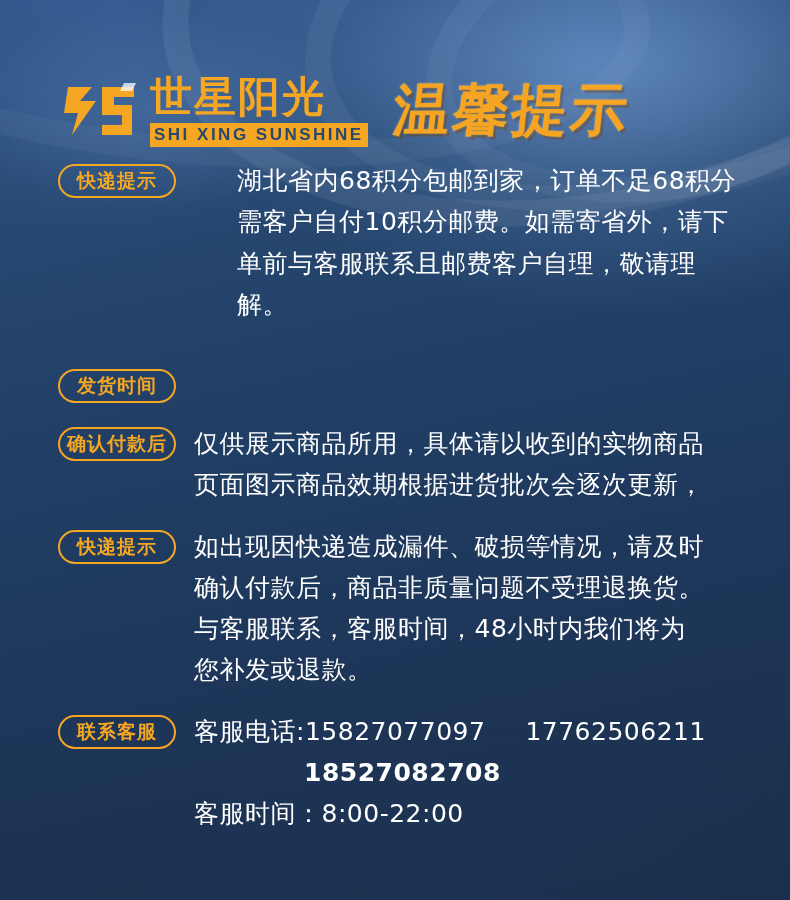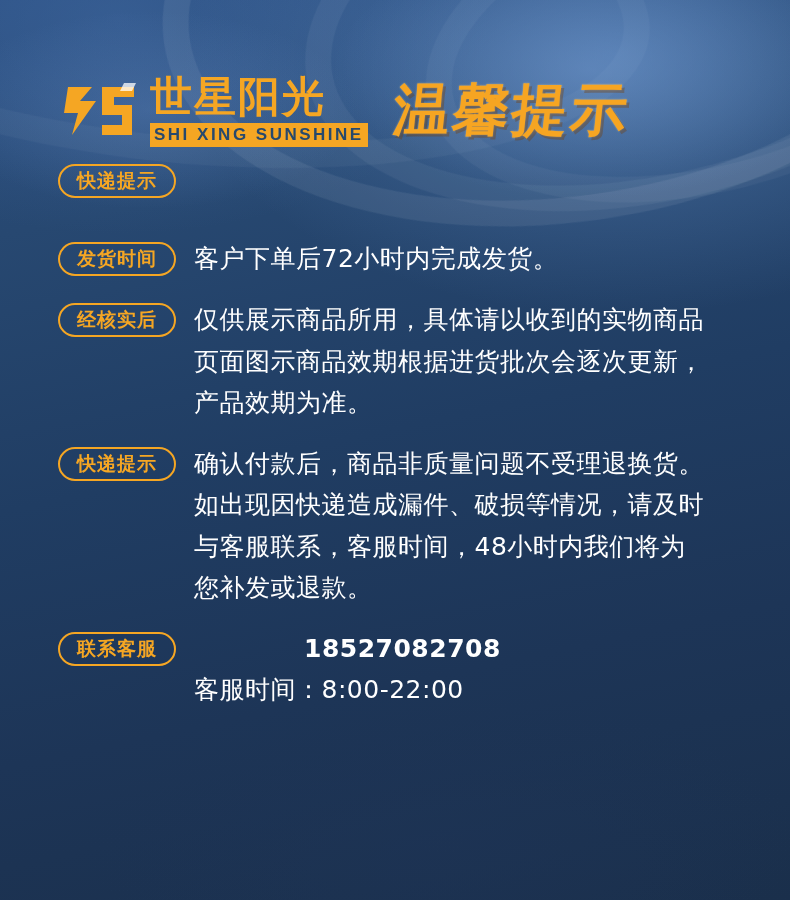--- a/index.html
+++ b/index.html
@@ -172,50 +172,52 @@
       <div class="brand-cn">世星阳光</div>
       <div class="brand-en">SHI XING SUNSHINE</div>
     </div>
     <div class="title-main">温馨提示</div>
   </div>
 
   <div class="content">
 
     <div class="row gap-big">
       <div class="tag">快递提示</div>
+      <div class="rtext">
+        <div>湖北省内68积分包邮到家，订单不足68积分</div>
+        <div>需客户自付10积分邮费。如需寄省外，请下</div>
+        <div>单前与客服联系且邮费客户自理，敬请理解。</div>
+      </div>
     </div>
 
     <div class="row">
       <div class="tag">发货时间</div>
-      <div class="rtext">
-        <div>客户下单后72小时内完成发货。</div>
-      </div>
-    </div>
-
-    <div class="row">
-      <div class="tag">经核实后</div>
+    </div>
+
+    <div class="row">
+      <div class="tag">确认付款后</div>
       <div class="rtext">
         <div>仅供展示商品所用，具体请以收到的实物商品</div>
         <div>页面图示商品效期根据进货批次会逐次更新，</div>
-        <div>产品效期为准。</div>
       </div>
     </div>
 
     <div class="row">
       <div class="tag">快递提示</div>
       <div class="rtext">
+        <div>如出现因快递造成漏件、破损等情况，请及时</div>
         <div>确认付款后，商品非质量问题不受理退换货。</div>
-        <div>如出现因快递造成漏件、破损等情况，请及时</div>
         <div>与客服联系，客服时间，48小时内我们将为</div>
         <div>您补发或退款。</div>
       </div>
     </div>
 
     <div class="row">
       <div class="tag">联系客服</div>
       <div class="rtext">
+        <div class="phone-line"><span>客服电话:</span><span>15827077097</span><span class="sp"></span><span>17762506211</span></div>
         <div class="indent-line"><span>18527082708</span></div>
         <div>客服时间：8:00-22:00</div>
       </div>
     </div>
 
   </div>
 </div>
 
 </body></html>

